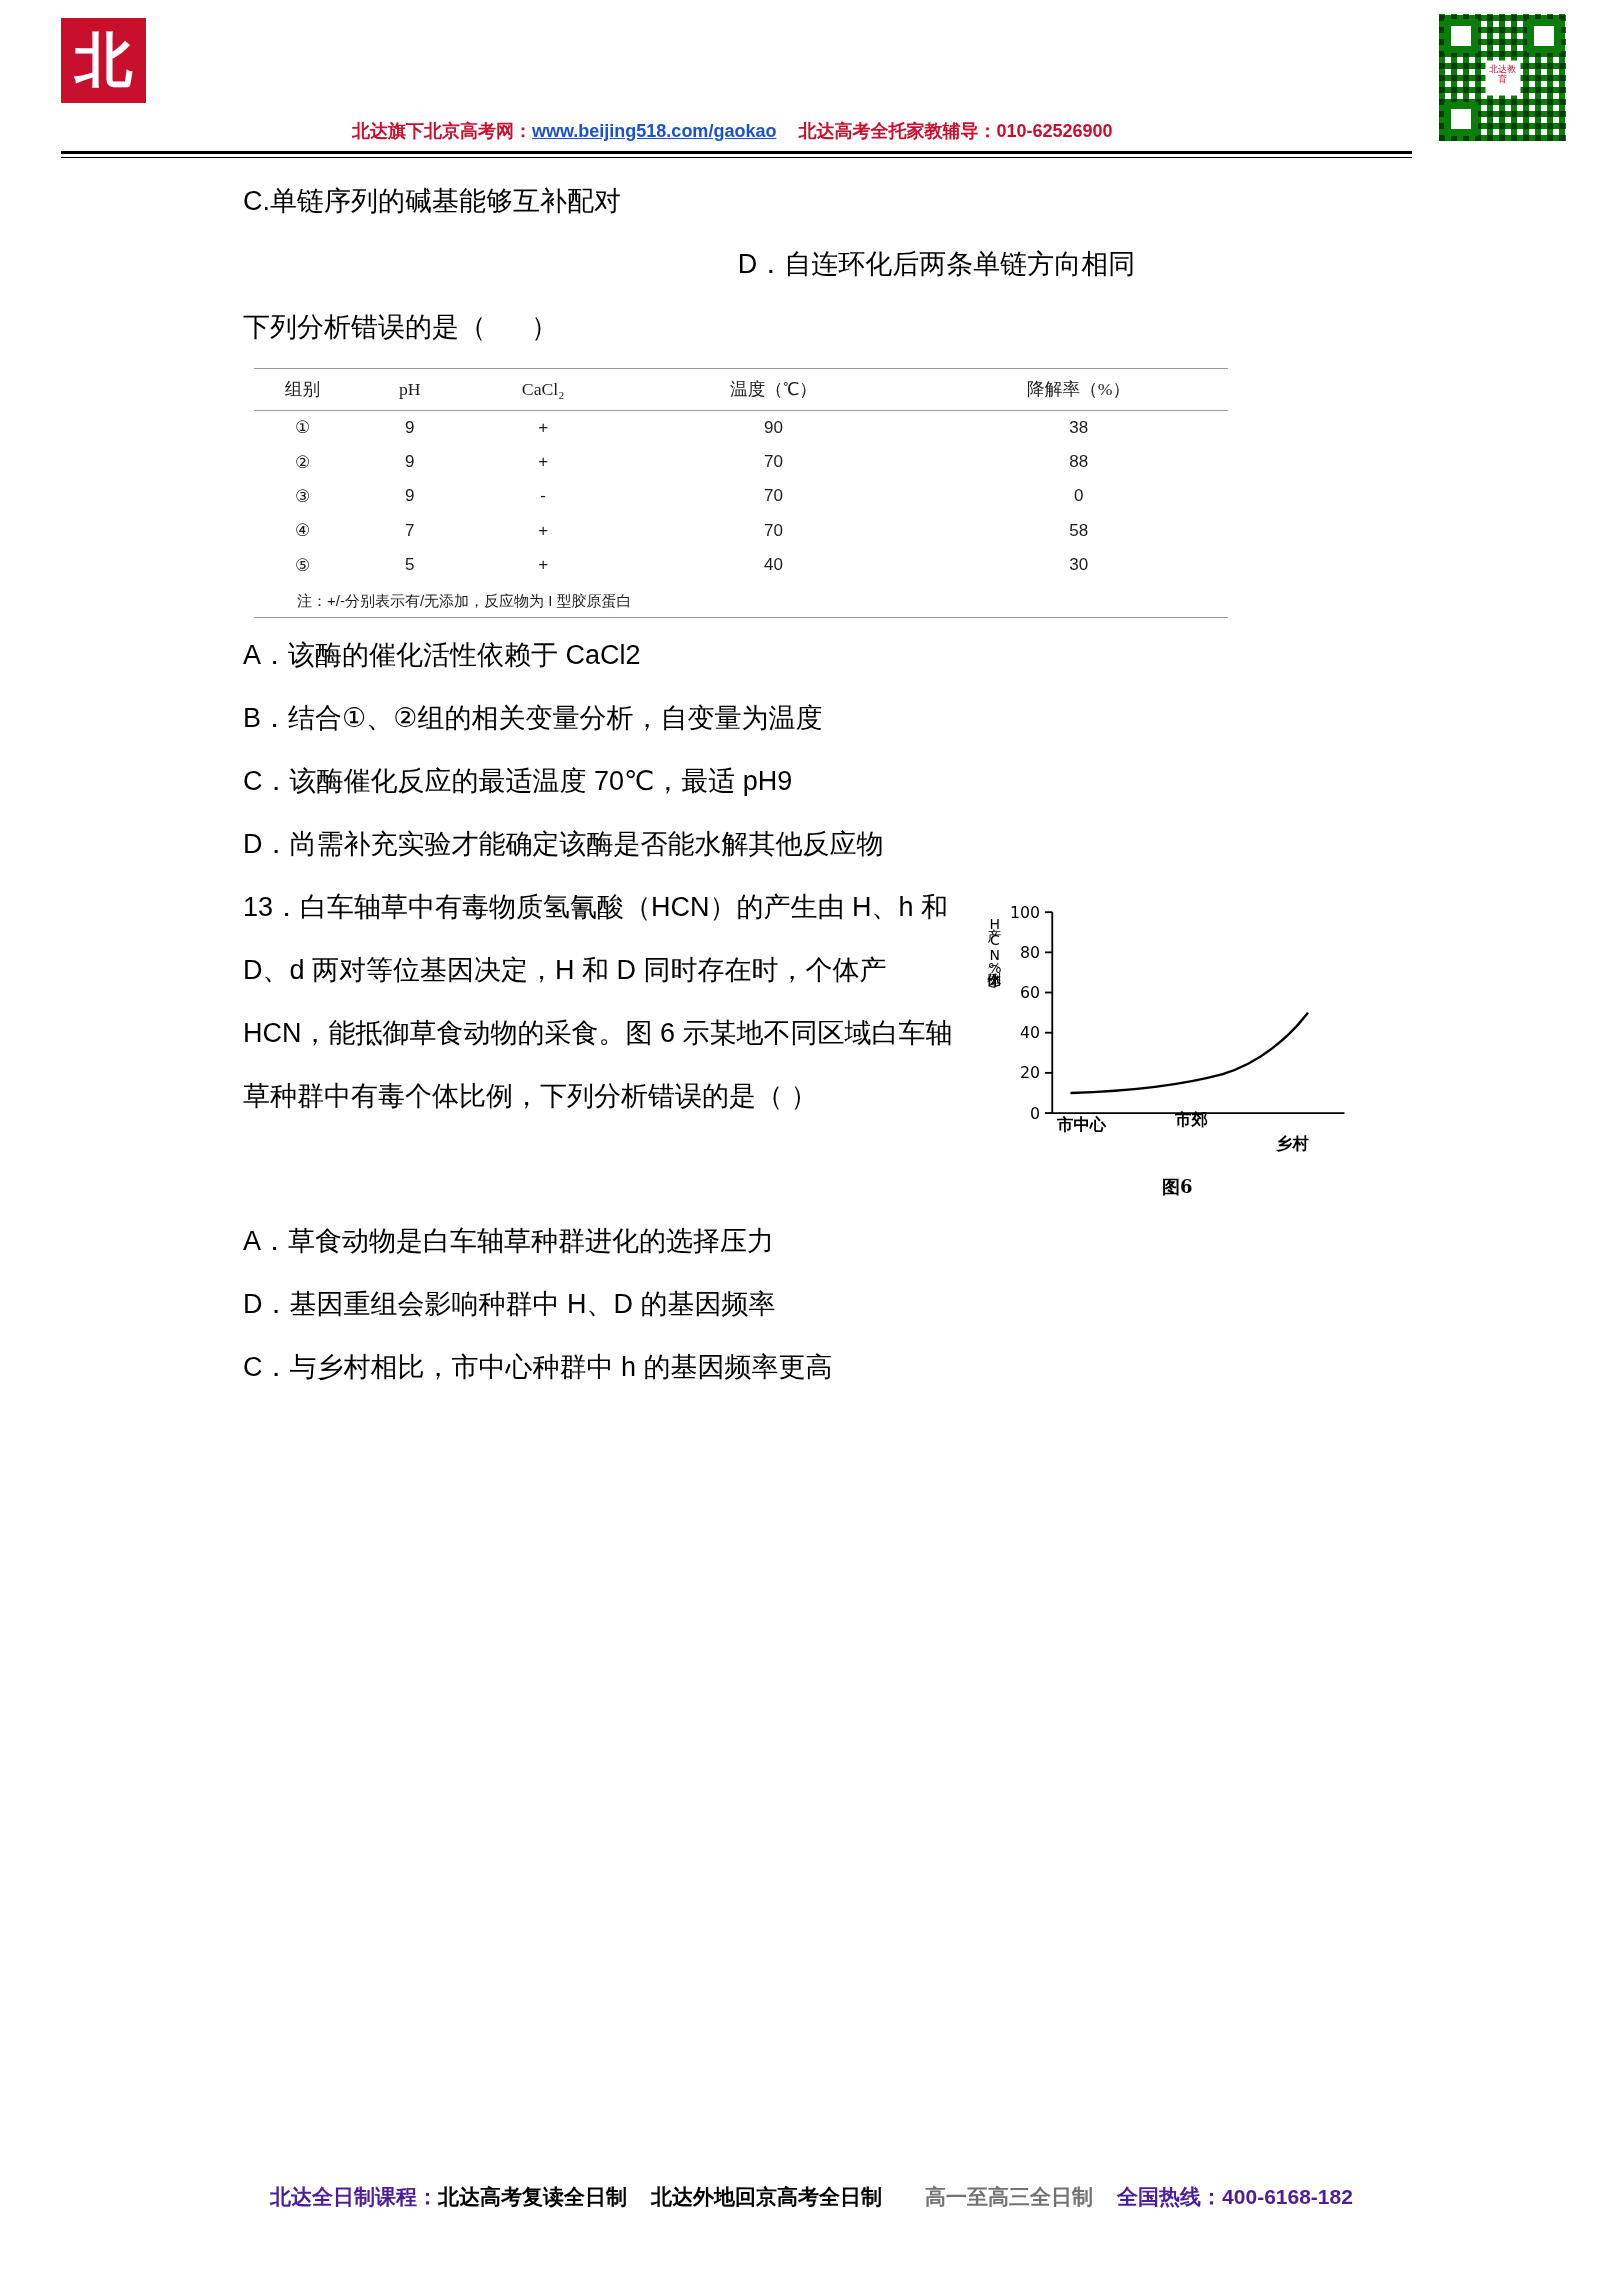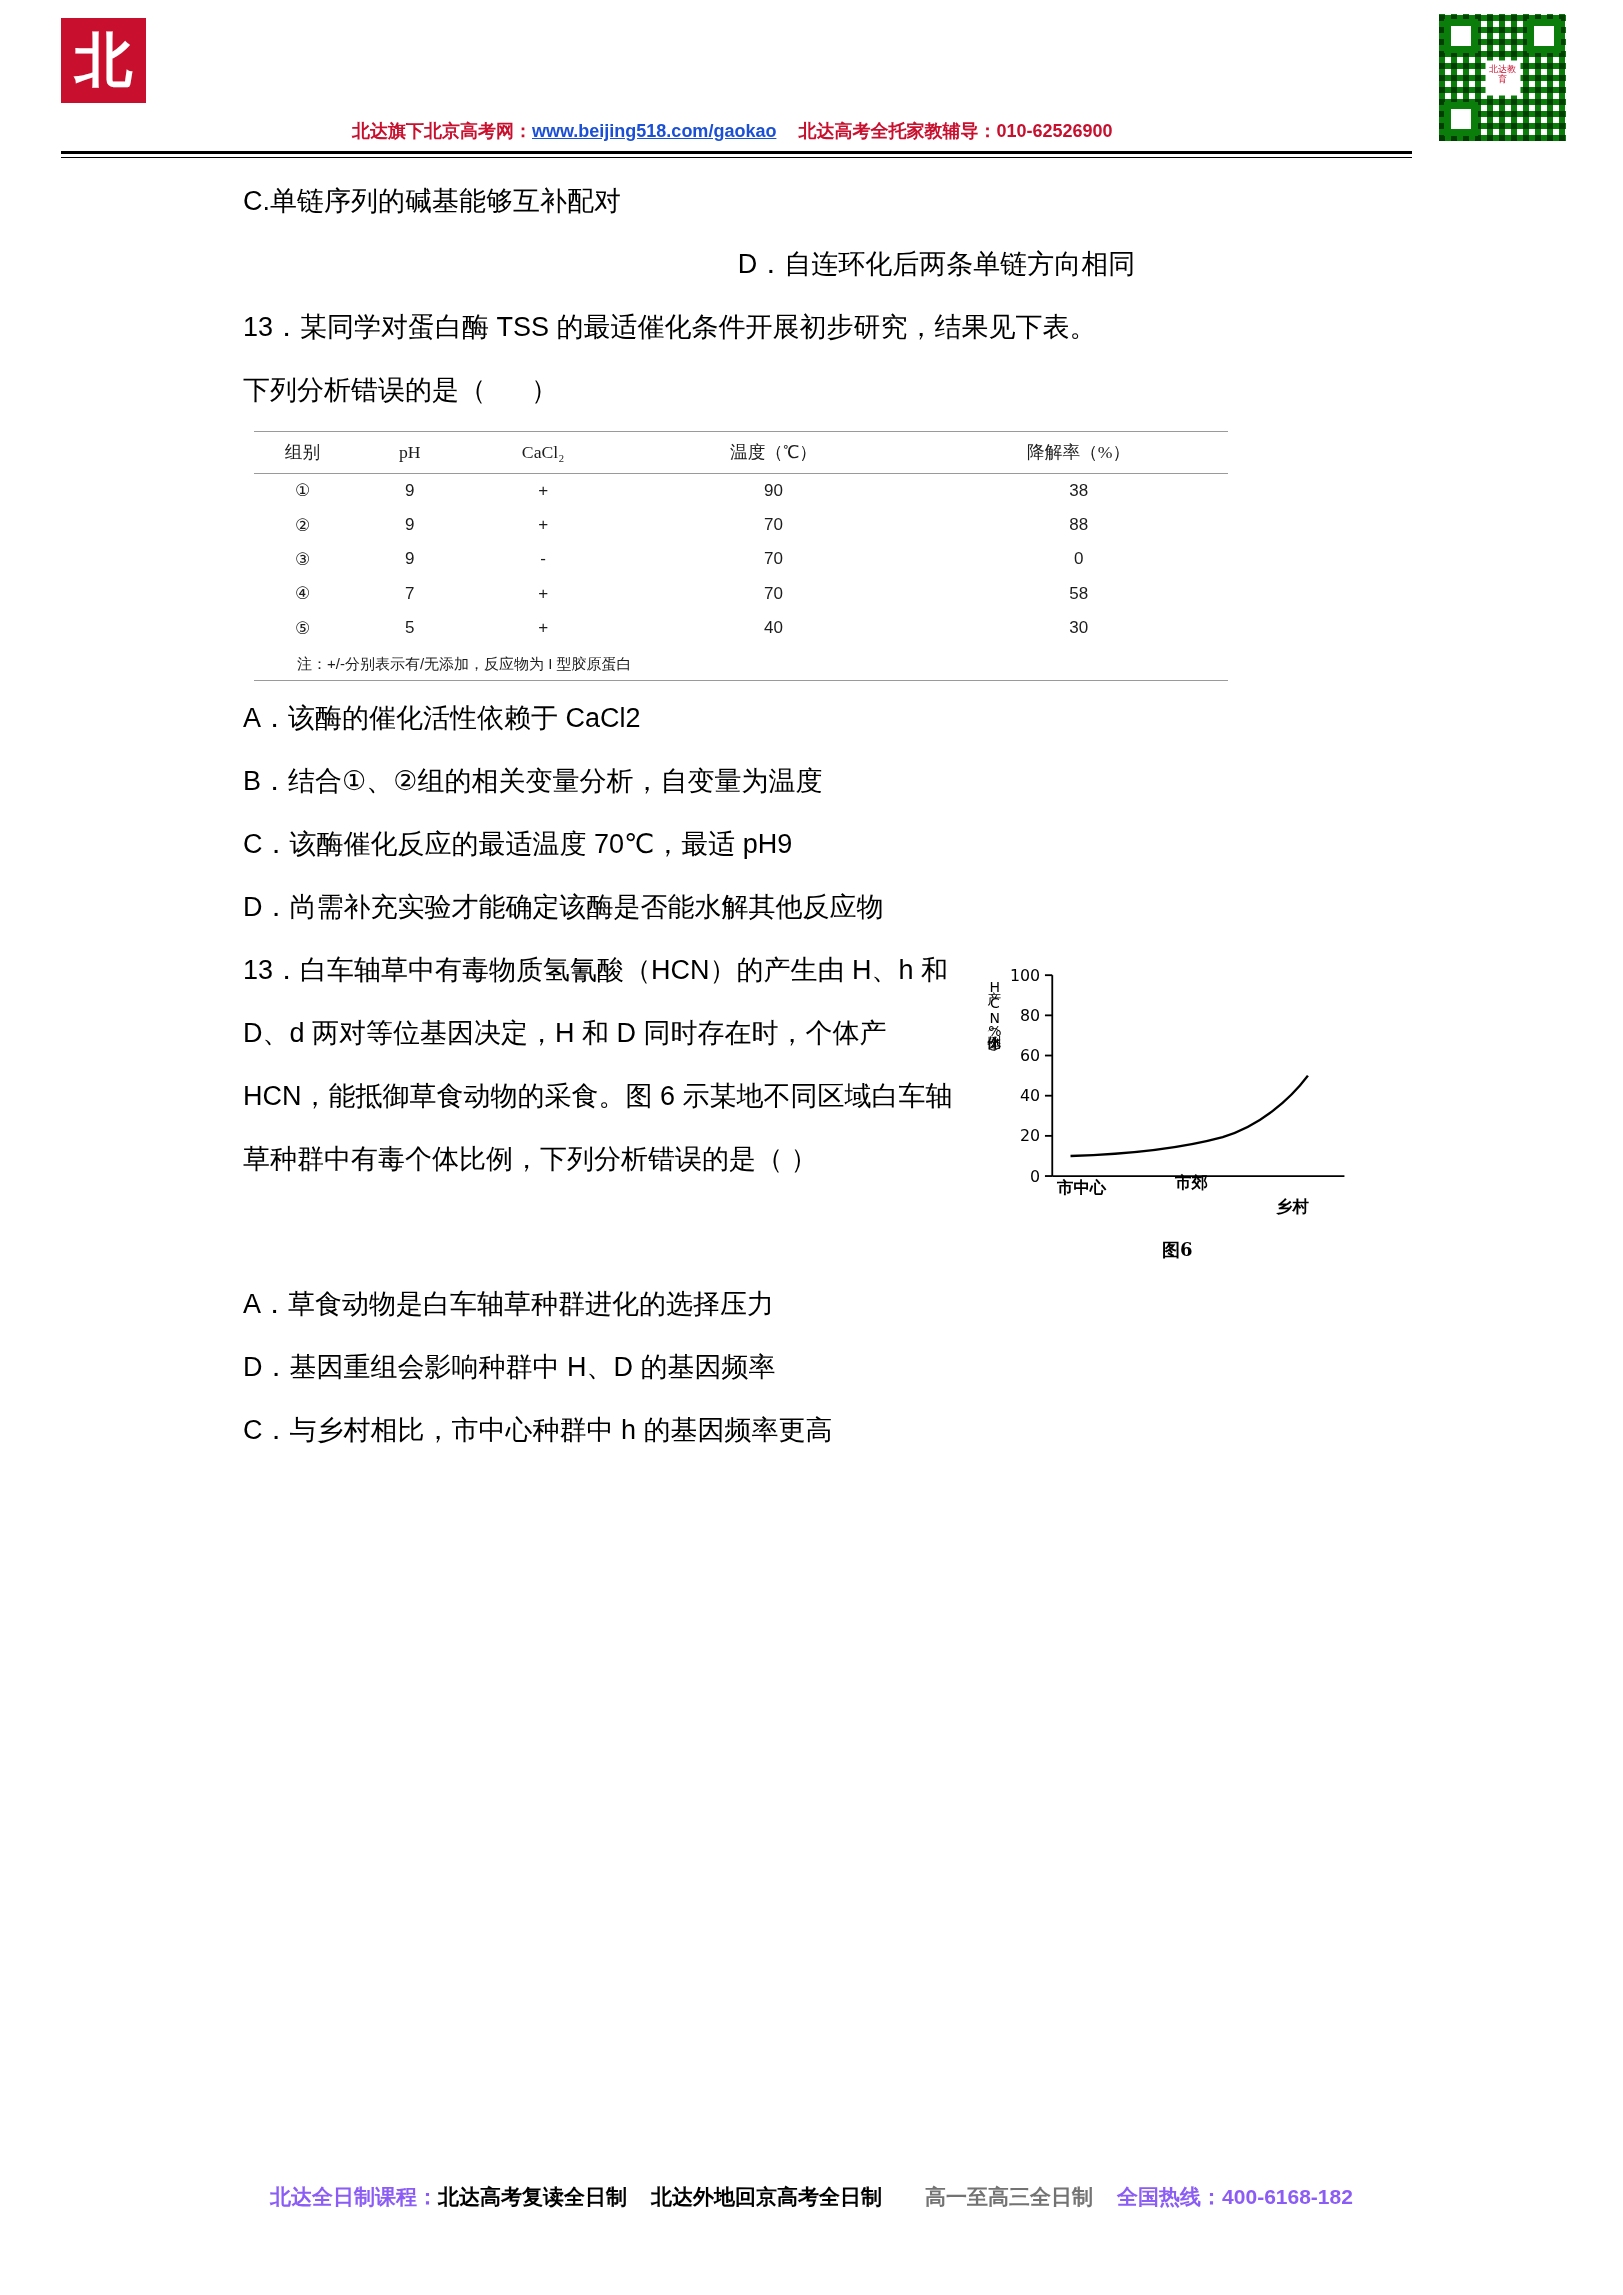--- a/index.html
+++ b/index.html
@@ -262,21 +262,21 @@
     position: absolute;
     left: 0;
     bottom: 84px;
     width: 1623px;
     text-align: center;
     font-size: 21px;
     font-weight: bold;
     white-space: nowrap;
     font-family: "Liberation Sans", "DejaVu Sans", sans-serif;
   }
-  .footer .f-red { color: #8b5cf6; }
+  .footer .f-red { color: #4c1d95; }
   .footer .f-black { color: #000000; }
   .footer .f-green { color: #737373; margin-left: 19px; }
   .footer .f-gap { display: inline-block; width: 24px; }
 </style>
 </head>
 <body>
 
 <div class="page">
 
   <div class="header">
@@ -297,21 +297,20 @@
       <div class="qr-corner bl"></div>
       <div class="qr-center">北达教育</div>
     </div>
   </div>
 
   <div class="content">
 
     <div class="para p-x400">C.单链序列的碱基能够互补配对</div>
     <div class="para p-x410">D．自连环化后两条单链方向相同</div>
 
-    <div class="para p-x400">13．某同学对蛋白酶 TSS 的最适催化条件开展初步研究，结果见下表。</div>
     <div class="para p-x400">下列分析错误的是（      ）</div>
 
     <div class="table-wrap">
       <table class="data">
         <thead>
           <tr>
             <th style="width:91px">组别</th>
             <th style="width:110px">pH</th>
             <th style="width:140px">CaCl₂</th>
             <th style="width:292px">温度（℃）</th>

